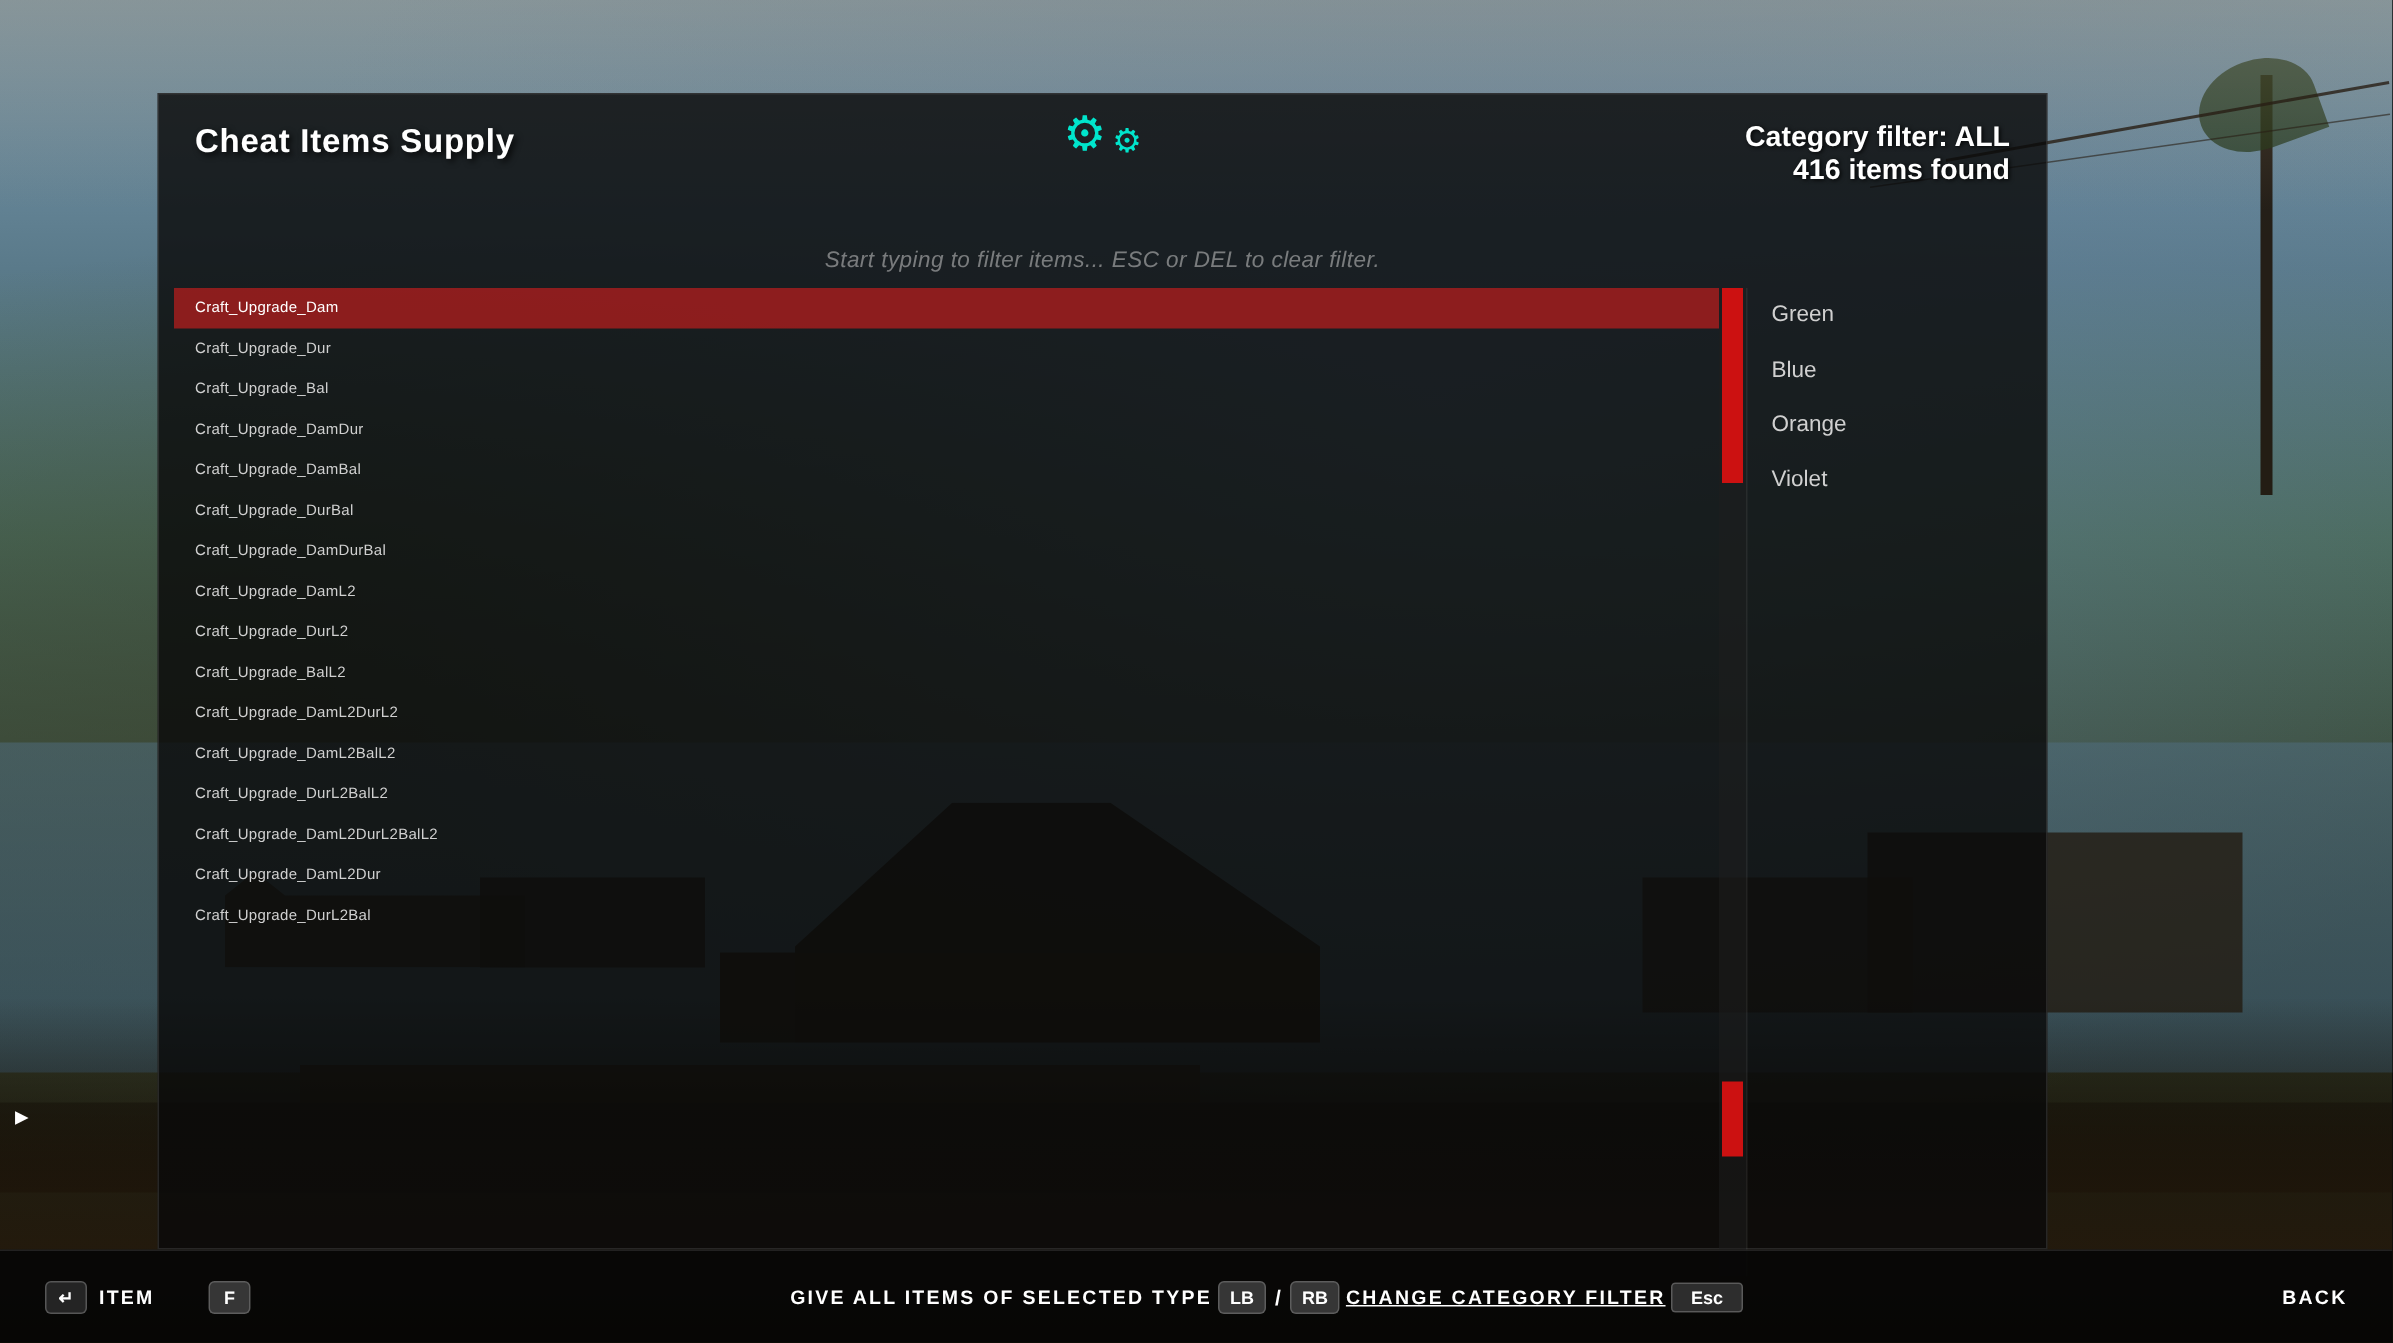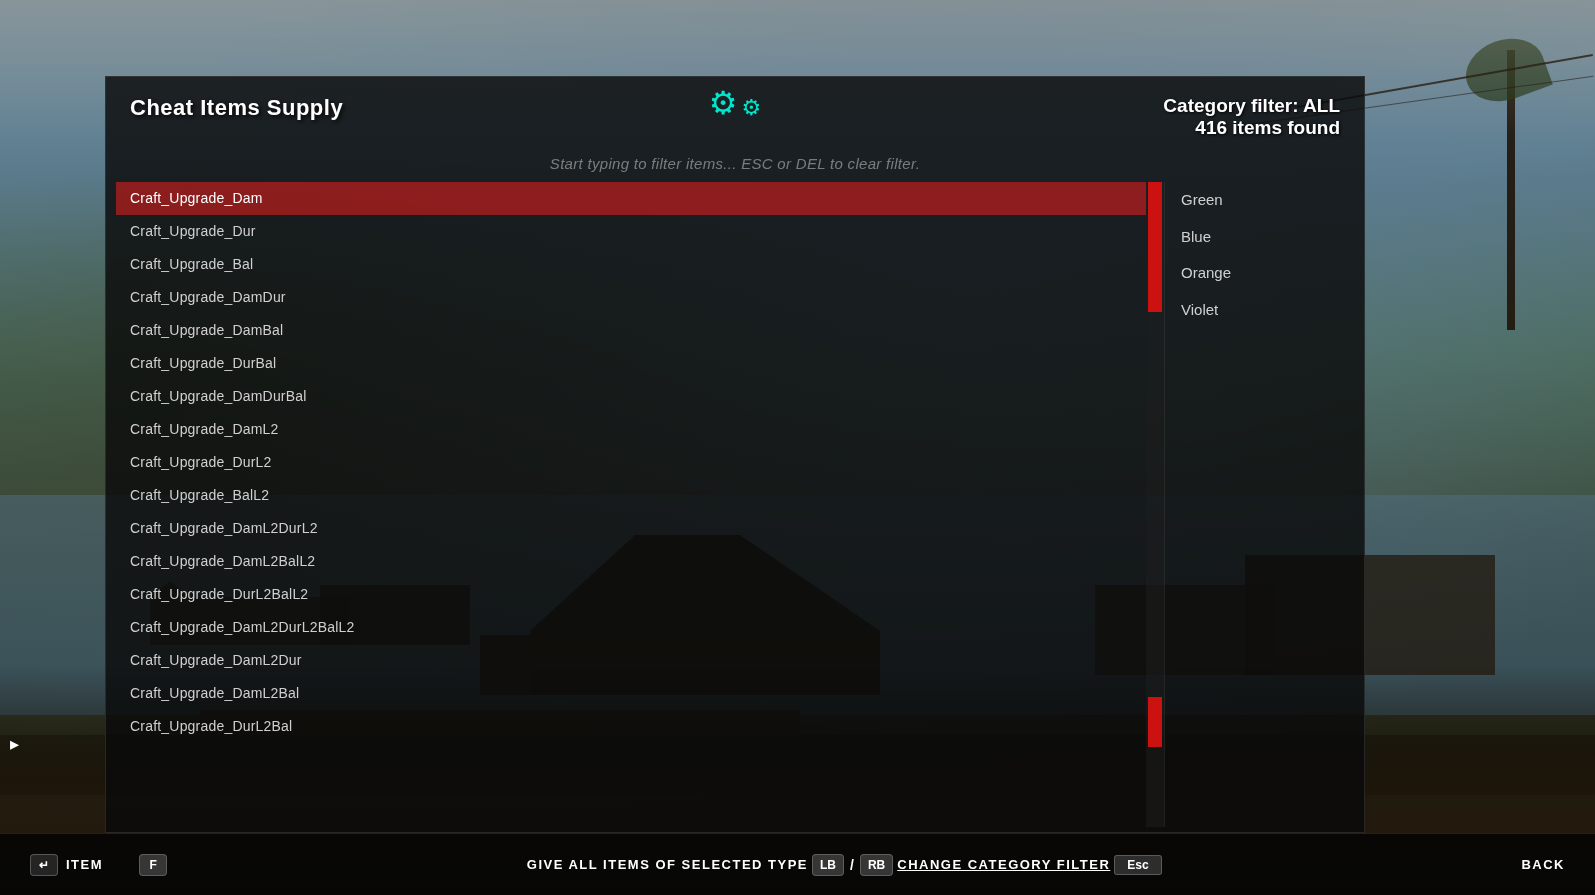--- a/index.html
+++ b/index.html
@@ -18,21 +18,21 @@
       background: 
         radial-gradient(ellipse at 60% 30%, rgba(100,130,160,0.6) 0%, transparent 60%),
         radial-gradient(ellipse at 20% 60%, rgba(60,70,50,0.8) 0%, transparent 50%),
         linear-gradient(180deg, #7a9ab0 0%, #5a7a8a 20%, #4a6a5a 40%, #3a4a3a 60%, #2a3020 80%, #1a2010 100%);
       z-index: 0;
     }
 
     
     .panel-overlay {
       position: absolute;
-      top: 76px;
+      top: 62px;
       left: 105px;
       width: 1260px;
       bottom: 62px;
       background: rgba(10, 10, 10, 0.82);
       z-index: 10;
       border: 1px solid rgba(80,80,80,0.4);
     }
 
     
     .header {
@@ -91,40 +91,41 @@
     }
 
     
     .filter-hint {
       text-align: center;
       padding: 6px 0 10px 0;
       color: rgba(200,200,200,0.55);
       font-size: 15px;
       font-style: italic;
       letter-spacing: 0.3px;
+      margin-top: 24px;
     }
 
     
     .content-area {
       display: flex;
       height: calc(100% - 110px);
       position: relative;
     }
 
     
     .item-list {
       flex: 1;
       padding: 0 0 0 10px;
       position: relative;
     }
 
     .list-item {
       padding: 6px 14px;
       color: #d0d0d0;
-      font-size: 14px;
+      font-size: 10px;
       cursor: pointer;
       line-height: 1.5;
       letter-spacing: 0.2px;
     }
 
     .list-item.selected {
       background: rgba(180, 30, 30, 0.75);
       color: #ffffff;
     }
 
@@ -346,21 +347,20 @@
       <div class="list-item">Craft_Upgrade_DurBal</div>
       <div class="list-item">Craft_Upgrade_DamDurBal</div>
       <div class="list-item">Craft_Upgrade_DamL2</div>
       <div class="list-item">Craft_Upgrade_DurL2</div>
       <div class="list-item">Craft_Upgrade_BalL2</div>
       <div class="list-item">Craft_Upgrade_DamL2DurL2</div>
       <div class="list-item">Craft_Upgrade_DamL2BalL2</div>
       <div class="list-item">Craft_Upgrade_DurL2BalL2</div>
       <div class="list-item">Craft_Upgrade_DamL2DurL2BalL2</div>
       <div class="list-item">Craft_Upgrade_DamL2Dur</div>
-      <div class="list-item">Craft_Upgrade_DamL2Bal</div>
       <div class="list-item">Craft_Upgrade_DurL2Bal</div>
     </div>
 
     <div class="scrollbar-area">
       <div class="scrollbar-thumb"></div>
       <div class="scrollbar-bottom-thumb"></div>
     </div>
 
     <div class="color-filter-panel">
       <div class="color-item">Green</div>

